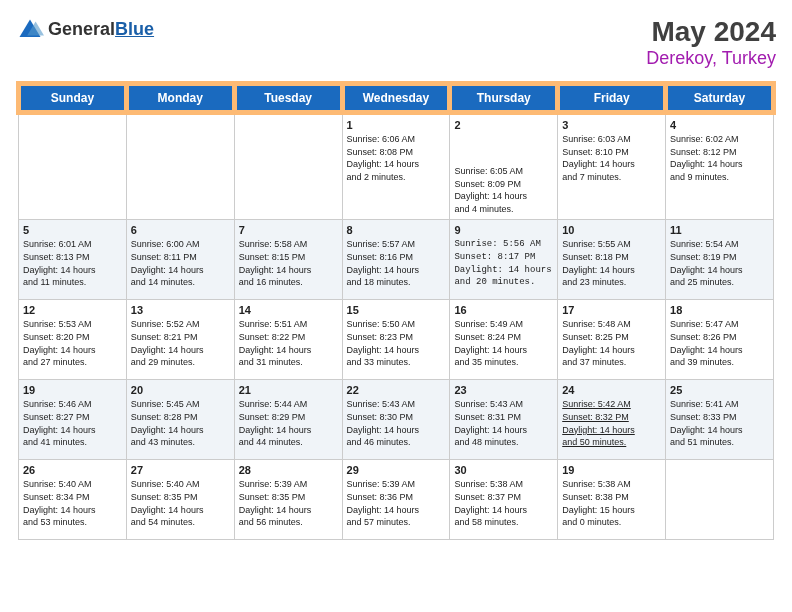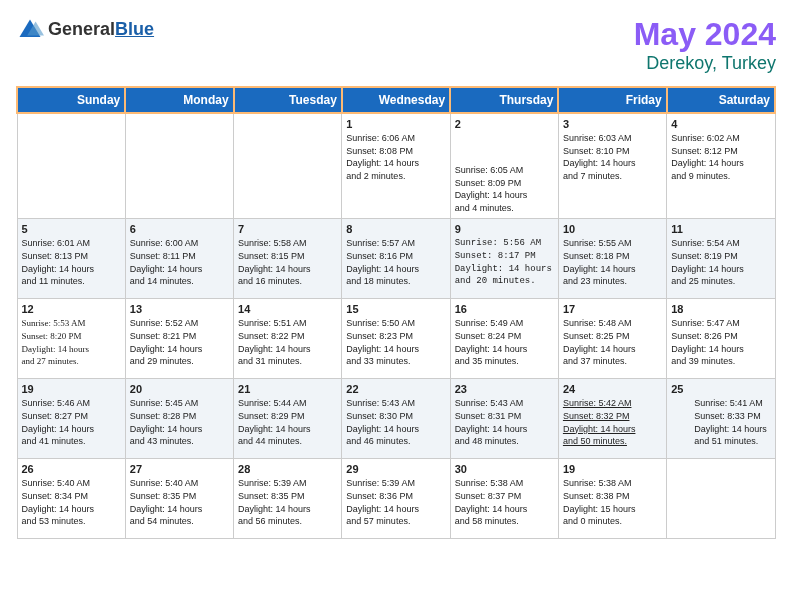--- a/index.html
+++ b/index.html
@@ -31,43 +31,43 @@
     .logo-blue { color: #1a5fa8; text-decoration: underline; }
     .logo-icon {
       width: 28px;
       height: 28px;
       margin-right: 4px;
     }
     .title-block {
       text-align: right;
     }
     .month-title {
-      font-size: 32px;
+      font-size: 28px;
       font-weight: bold;
-      color: #8b5cf6;
+      color: #404040;
     }
     .location-title {
       font-size: 18px;
-      color: #0f766e;
+      color: #a21caf;
     }
     table {
       width: 100%;
       border-collapse: collapse;
       table-layout: fixed;
     }
     thead tr {
       background-color: #1a6abf;
     }
     thead th {
       color: #fff;
       font-size: 12px;
       font-weight: bold;
       padding: 5px 4px;
-      text-align: right;
-      border: 2px solid #fdba74;
+      text-align: center;
+      border: 5px solid #fdba74;
     }
     tbody tr {
       vertical-align: top;
     }
     tbody td {
       border: 1px solid #ccc;
       padding: 4px 4px;
       font-size: 9.5px;
       color: #222;
       height: 80px;
@@ -203,21 +203,21 @@
           <span class="day-number">11</span>
           <div class="cell-content" style="white-space: pre-line;">Sunrise: 5:54 AM
 Sunset: 8:19 PM
 Daylight: 14 hours
 and 25 minutes.</div>
         </td>
       </tr>
       <tr>
         <td>
           <span class="day-number">12</span>
-          <div class="cell-content" style="white-space: pre-line; font-family: Liberation Serif, serif;">Sunrise: 5:53 AM
+          <div class="cell-content" style="white-space: pre-line;">Sunrise: 5:53 AM
 Sunset: 8:20 PM
 Daylight: 14 hours
 and 27 minutes.</div>
         </td>
         <td>
           <span class="day-number">13</span>
           <div class="cell-content" style="white-space: pre-line;">Sunrise: 5:52 AM
 Sunset: 8:21 PM
 Daylight: 14 hours
 and 29 minutes.</div>
@@ -296,21 +296,21 @@
         </td>
         <td>
           <span class="day-number">24</span>
           <div class="cell-content" style="white-space: pre-line; text-decoration: underline;">Sunrise: 5:42 AM
 Sunset: 8:32 PM
 Daylight: 14 hours
 and 50 minutes.</div>
         </td>
         <td>
           <span class="day-number">25</span>
-          <div class="cell-content" style="white-space: pre-line; margin-left: 23px;">Sunrise: 5:41 AM
+          <div class="cell-content" style="white-space: pre-line;">Sunrise: 5:41 AM
 Sunset: 8:33 PM
 Daylight: 14 hours
 and 51 minutes.</div>
         </td>
       </tr>
       <tr>
         <td>
           <span class="day-number">26</span>
           <div class="cell-content" style="white-space: pre-line;">Sunrise: 5:40 AM
 Sunset: 8:34 PM

